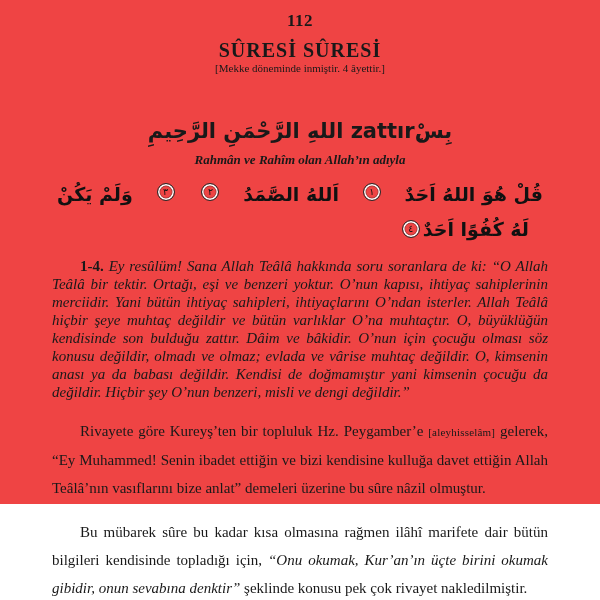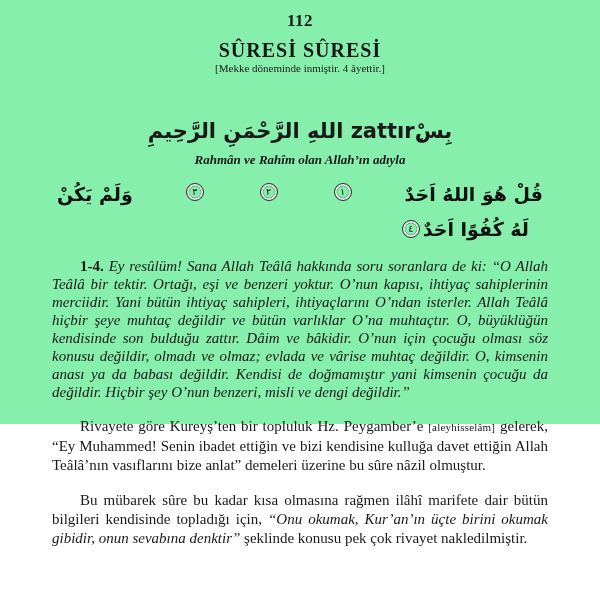--- a/index.html
+++ b/index.html
@@ -1,19 +1,19 @@
 <!DOCTYPE html>
 <html><head>
 <meta charset="utf-8">
 <style>
   html,body{margin:0;padding:0;}
   body{width:600px;height:600px;background:#ffffff;overflow:hidden;}
   .page{
-    width:600px;height:424px;box-sizing:border-box;
-    font-family:"Liberation Serif",serif;color:#191919;background:#86efac;
+    width:600px;height:504px;box-sizing:border-box;
+    font-family:"Liberation Serif",serif;color:#191919;background:#ef4444;
   }
   .header{text-align:center;padding-top:11px;}
   .page-number{font-size:17px;font-weight:bold;letter-spacing:.5px;}
   .surah-title{font-size:20px;font-weight:bold;letter-spacing:1px;margin-top:8px;}
   .revelation-note{font-size:11px;font-weight:normal;}
 
   .bismillah{
     text-align:center;margin-top:44px;
     font-family:"DejaVu Sans",sans-serif;
     font-size:21px;font-weight:bold;direction:rtl;line-height:1.3;
@@ -31,21 +31,21 @@
   .quran-line-1{display:flex;justify-content:space-between;align-items:center;line-height:34px;}
   .quran-line-2{text-align:right;padding-right:14px;line-height:34px;margin-top:1px;}
 
   .body-text{width:496px;margin:11px auto 0 auto;}
   .para{
     text-align:justify;text-indent:28px;margin:0;
     font-size:15px;line-height:18.1px;
   }
   .para.translation{font-style:italic;line-height:18px;}
   .para + .para{margin-top:7px;}
-  .para.p2,.para.p3{line-height:19px;margin-top:16px;}
+  .para.p2,.para.p3{line-height:28px;margin-top:16px;}
 
   
   .run-bold{font-weight:bold;font-style:normal;}
   .run-italic{font-style:italic;}
   .run-normal{font-style:normal;}
   .run-small{font-size:11px;letter-spacing:.2px;}
   .run-ayah{white-space:nowrap;}
   .run-marker{
     display:inline-block;width:16px;height:16px;flex:0 0 auto;
     border:1.3px solid #2a2a2a;border-radius:50%;
@@ -66,20 +66,21 @@
   </div>
 
   <div class="bismillah" dir="rtl" lang="ar">بِسْzattırِ اللهِ الرَّحْمَنِ الرَّحِيمِ</div>
 
   <div class="basmala-caption">Rahmân ve Rahîm olan Allah’ın adıyla</div>
 
   <div class="quran">
     <div class="quran-line-1" dir="rtl" lang="ar">
         <span class="run-ayah">قُلْ هُوَ اللهُ اَحَدٌ</span>
         <span class="run-marker">١</span>
+        <span class="run-ayah">اَللهُ الصَّمَدُ</span>
         <span class="run-marker">٢</span>
         <span class="run-marker">٣</span>
         <span class="run-ayah">وَلَمْ يَكُنْ</span>
       </div>
     <div class="quran-line-2" dir="rtl" lang="ar"><span class="run-ayah">لَهُ كُفُوًا اَحَدٌ</span><span class="run-marker">٤</span></div>
   </div>
 
   <div class="body-text">
     <p class="para translation p1"><span class="run-bold">1-4. </span><span class="run-italic">Ey resûlüm! Sana Allah Teâlâ hakkında soru soranlara de ki: “O Allah Teâlâ bir tektir. Ortağı, eşi ve benzeri yoktur. O’nun kapısı, ihtiyaç sahiplerinin merciidir. Yani bütün ihtiyaç sahipleri, ihtiyaçlarını O’ndan isterler. Allah Teâlâ hiçbir şeye muhtaç değildir ve bütün varlıklar O’na muhtaçtır. O, büyüklüğün kendisinde son bulduğu zattır. Dâim ve bâkidir. O’nun için çocuğu olması söz konusu değildir, olmadı ve olmaz; evlada ve vârise muhtaç değildir. O, kimsenin anası ya da babası değildir. Kendisi de doğmamıştır yani kimsenin çocuğu da değildir. Hiçbir şey O’nun benzeri, misli ve dengi değildir.”</span></p>
     <p class="para p2"><span class="run-normal">Rivayete göre Kureyş’ten bir topluluk Hz. Peygamber’e </span><span class="run-small">[aleyhisselâm]</span><span class="run-normal"> gelerek, “Ey Muhammed! Senin ibadet ettiğin ve bizi kendisine kulluğa davet ettiğin Allah Teâlâ’nın vasıflarını bize anlat” demeleri üzerine bu sûre nâzil olmuştur.</span></p>

